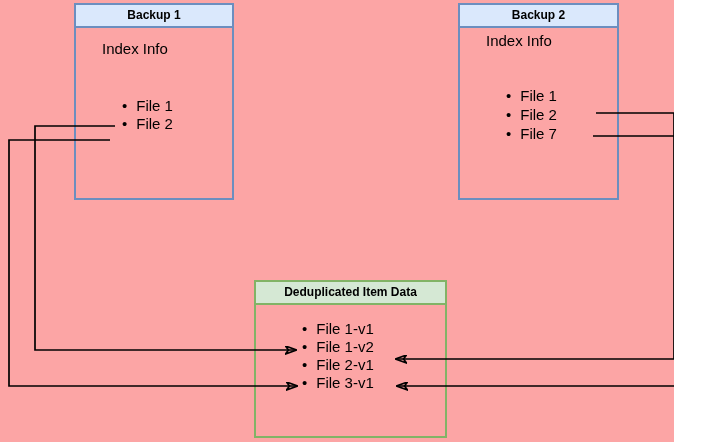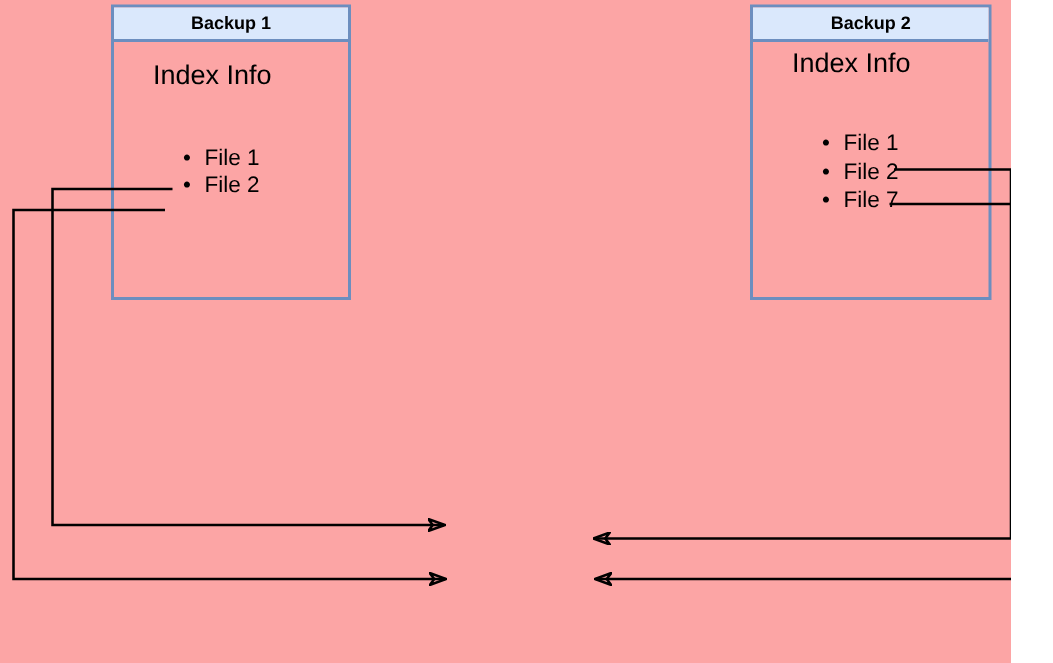--- a/index.html
+++ b/index.html
@@ -24,21 +24,21 @@
     text-align: center;
     font-weight: bold;
     font-size: 12px;
     color: #000;
     box-sizing: content-box;
   }
   .blue  .node-header { background: #dae8fc; border-bottom: 2px solid #6c8ebf; }
   .green .node-header { background: #d5e8d4; border-bottom: 2px solid #82b366; }
   .subtitle {
     position: absolute;
-    font-size: 18px;
+    font-size: 15px;
     color: #000;
     white-space: nowrap;
   }
   .file-list {
     position: absolute;
     left: 0;
     right: 0;
   }
   .li {
     display: flex;
@@ -79,39 +79,60 @@
         <span class="bullet"></span>
         <span>File 1</span>
       </div>
       <div class="li">
         <span class="bullet"></span>
         <span>File 2</span>
       </div>
     </div>
   </div>
 
-  <div class="node blue" style="left:500px; top:3px; width:161px; height:197px;">
+  <div class="node blue" style="left:458px; top:3px; width:161px; height:197px;">
     <div class="node-header">Backup 2</div>
     <div class="subtitle" style="left:26px; top:27px;">Index Info</div>
     <div class="file-list" style="top:81px;">
       <div class="li" style="height:19px;">
         <span class="bullet"></span>
         <span>File 1</span>
       </div>
       <div class="li" style="height:19px;">
         <span class="bullet"></span>
         <span>File 2</span>
       </div>
       <div class="li" style="height:19px;">
         <span class="bullet"></span>
         <span>File 7</span>
       </div>
     </div>
   </div>
 
+  <div class="node green" style="left:254px; top:280px; width:193px; height:158px;">
+    <div class="node-header">Deduplicated Item Data</div>
+    <div class="file-list" style="top:37px;">
+      <div class="li">
+        <span class="bullet"></span>
+        <span>File 1-v1</span>
+      </div>
+      <div class="li">
+        <span class="bullet"></span>
+        <span>File 1-v2</span>
+      </div>
+      <div class="li">
+        <span class="bullet"></span>
+        <span>File 2-v1</span>
+      </div>
+      <div class="li">
+        <span class="bullet"></span>
+        <span>File 3-v1</span>
+      </div>
+    </div>
+  </div>
 
   <svg id="wires" viewBox="0 0 702 442" xmlns="http://www.w3.org/2000/svg">
     <defs>
       <marker id="arrow" viewBox="0 0 12 9" refX="11" refY="4.5" markerWidth="12" markerHeight="9" orient="auto" markerUnits="userSpaceOnUse">
         <path d="M0.5,0.5 L11.5,4.5 L0.5,8.5 L3.5,4.5 Z" fill="#000" stroke="none"></path>
       </marker>
     </defs>
     <path d="M115,126 L35,126 L35,350 L296,350" marker-end="url(#arrow)"></path>
     <path d="M110,140 L9,140 L9,386 L297,386" marker-end="url(#arrow)"></path>
     <path d="M596,113 L674,113 L674,359 L396,359" marker-end="url(#arrow)"></path>

